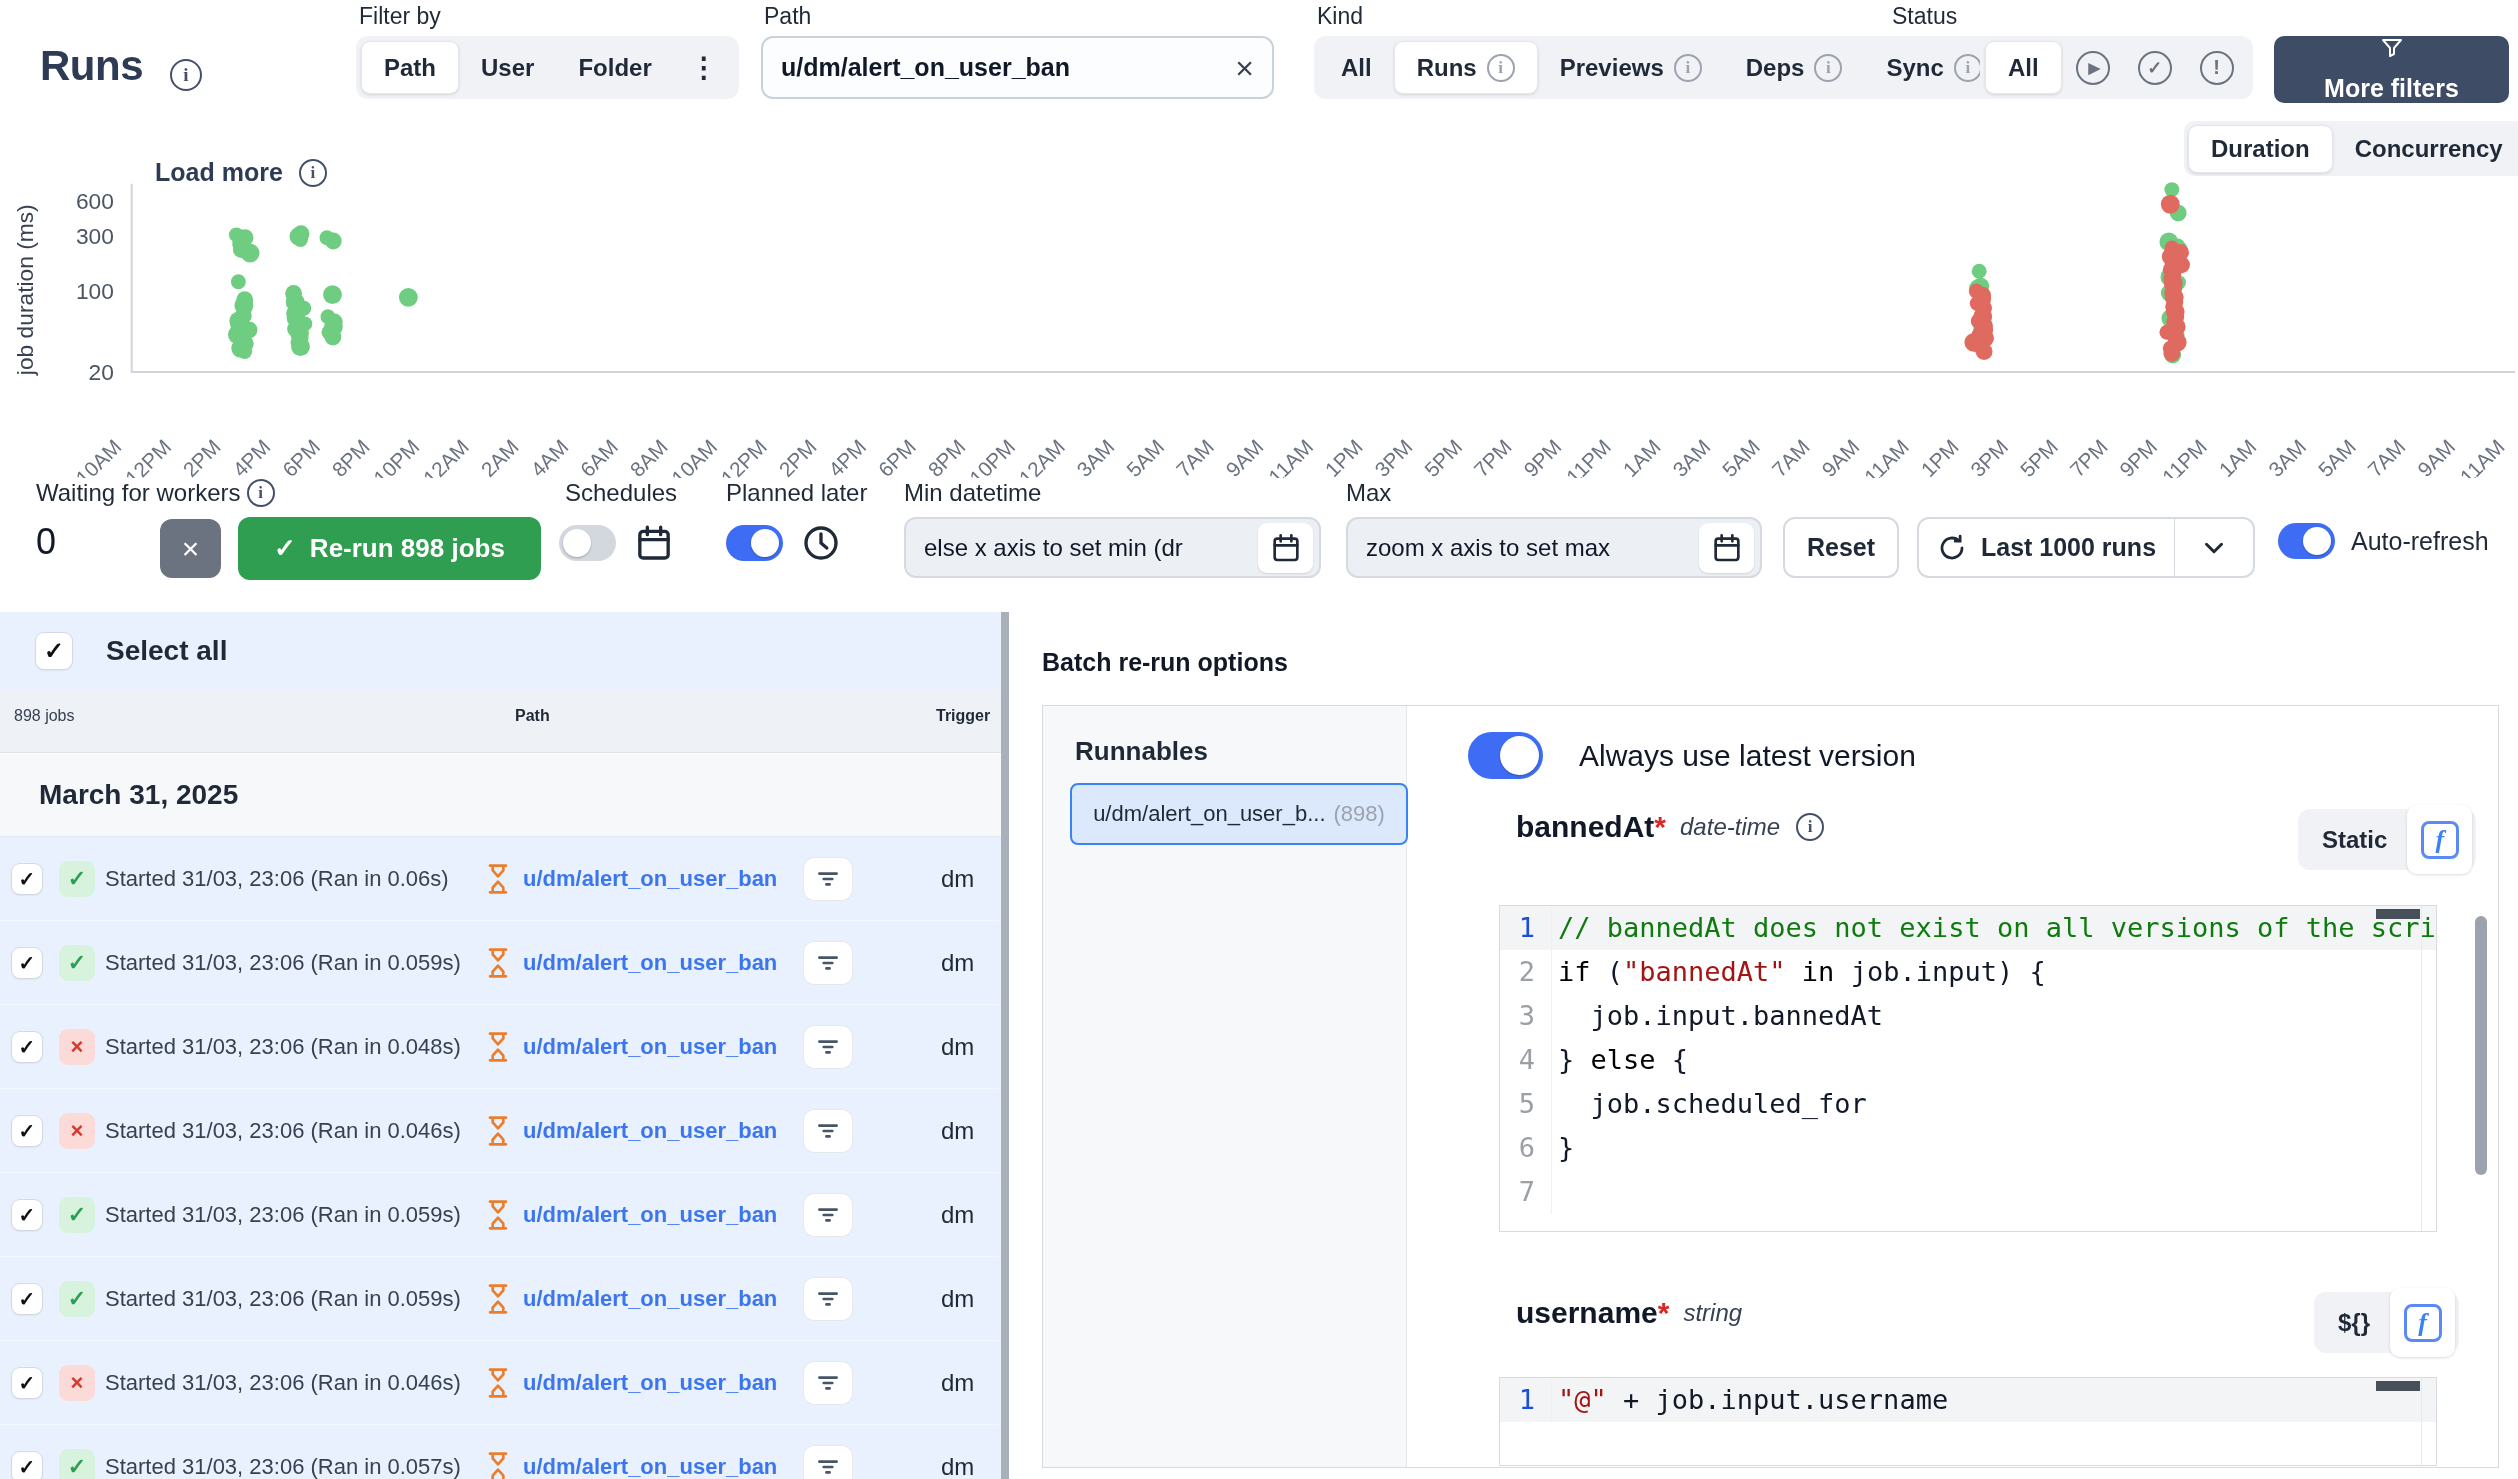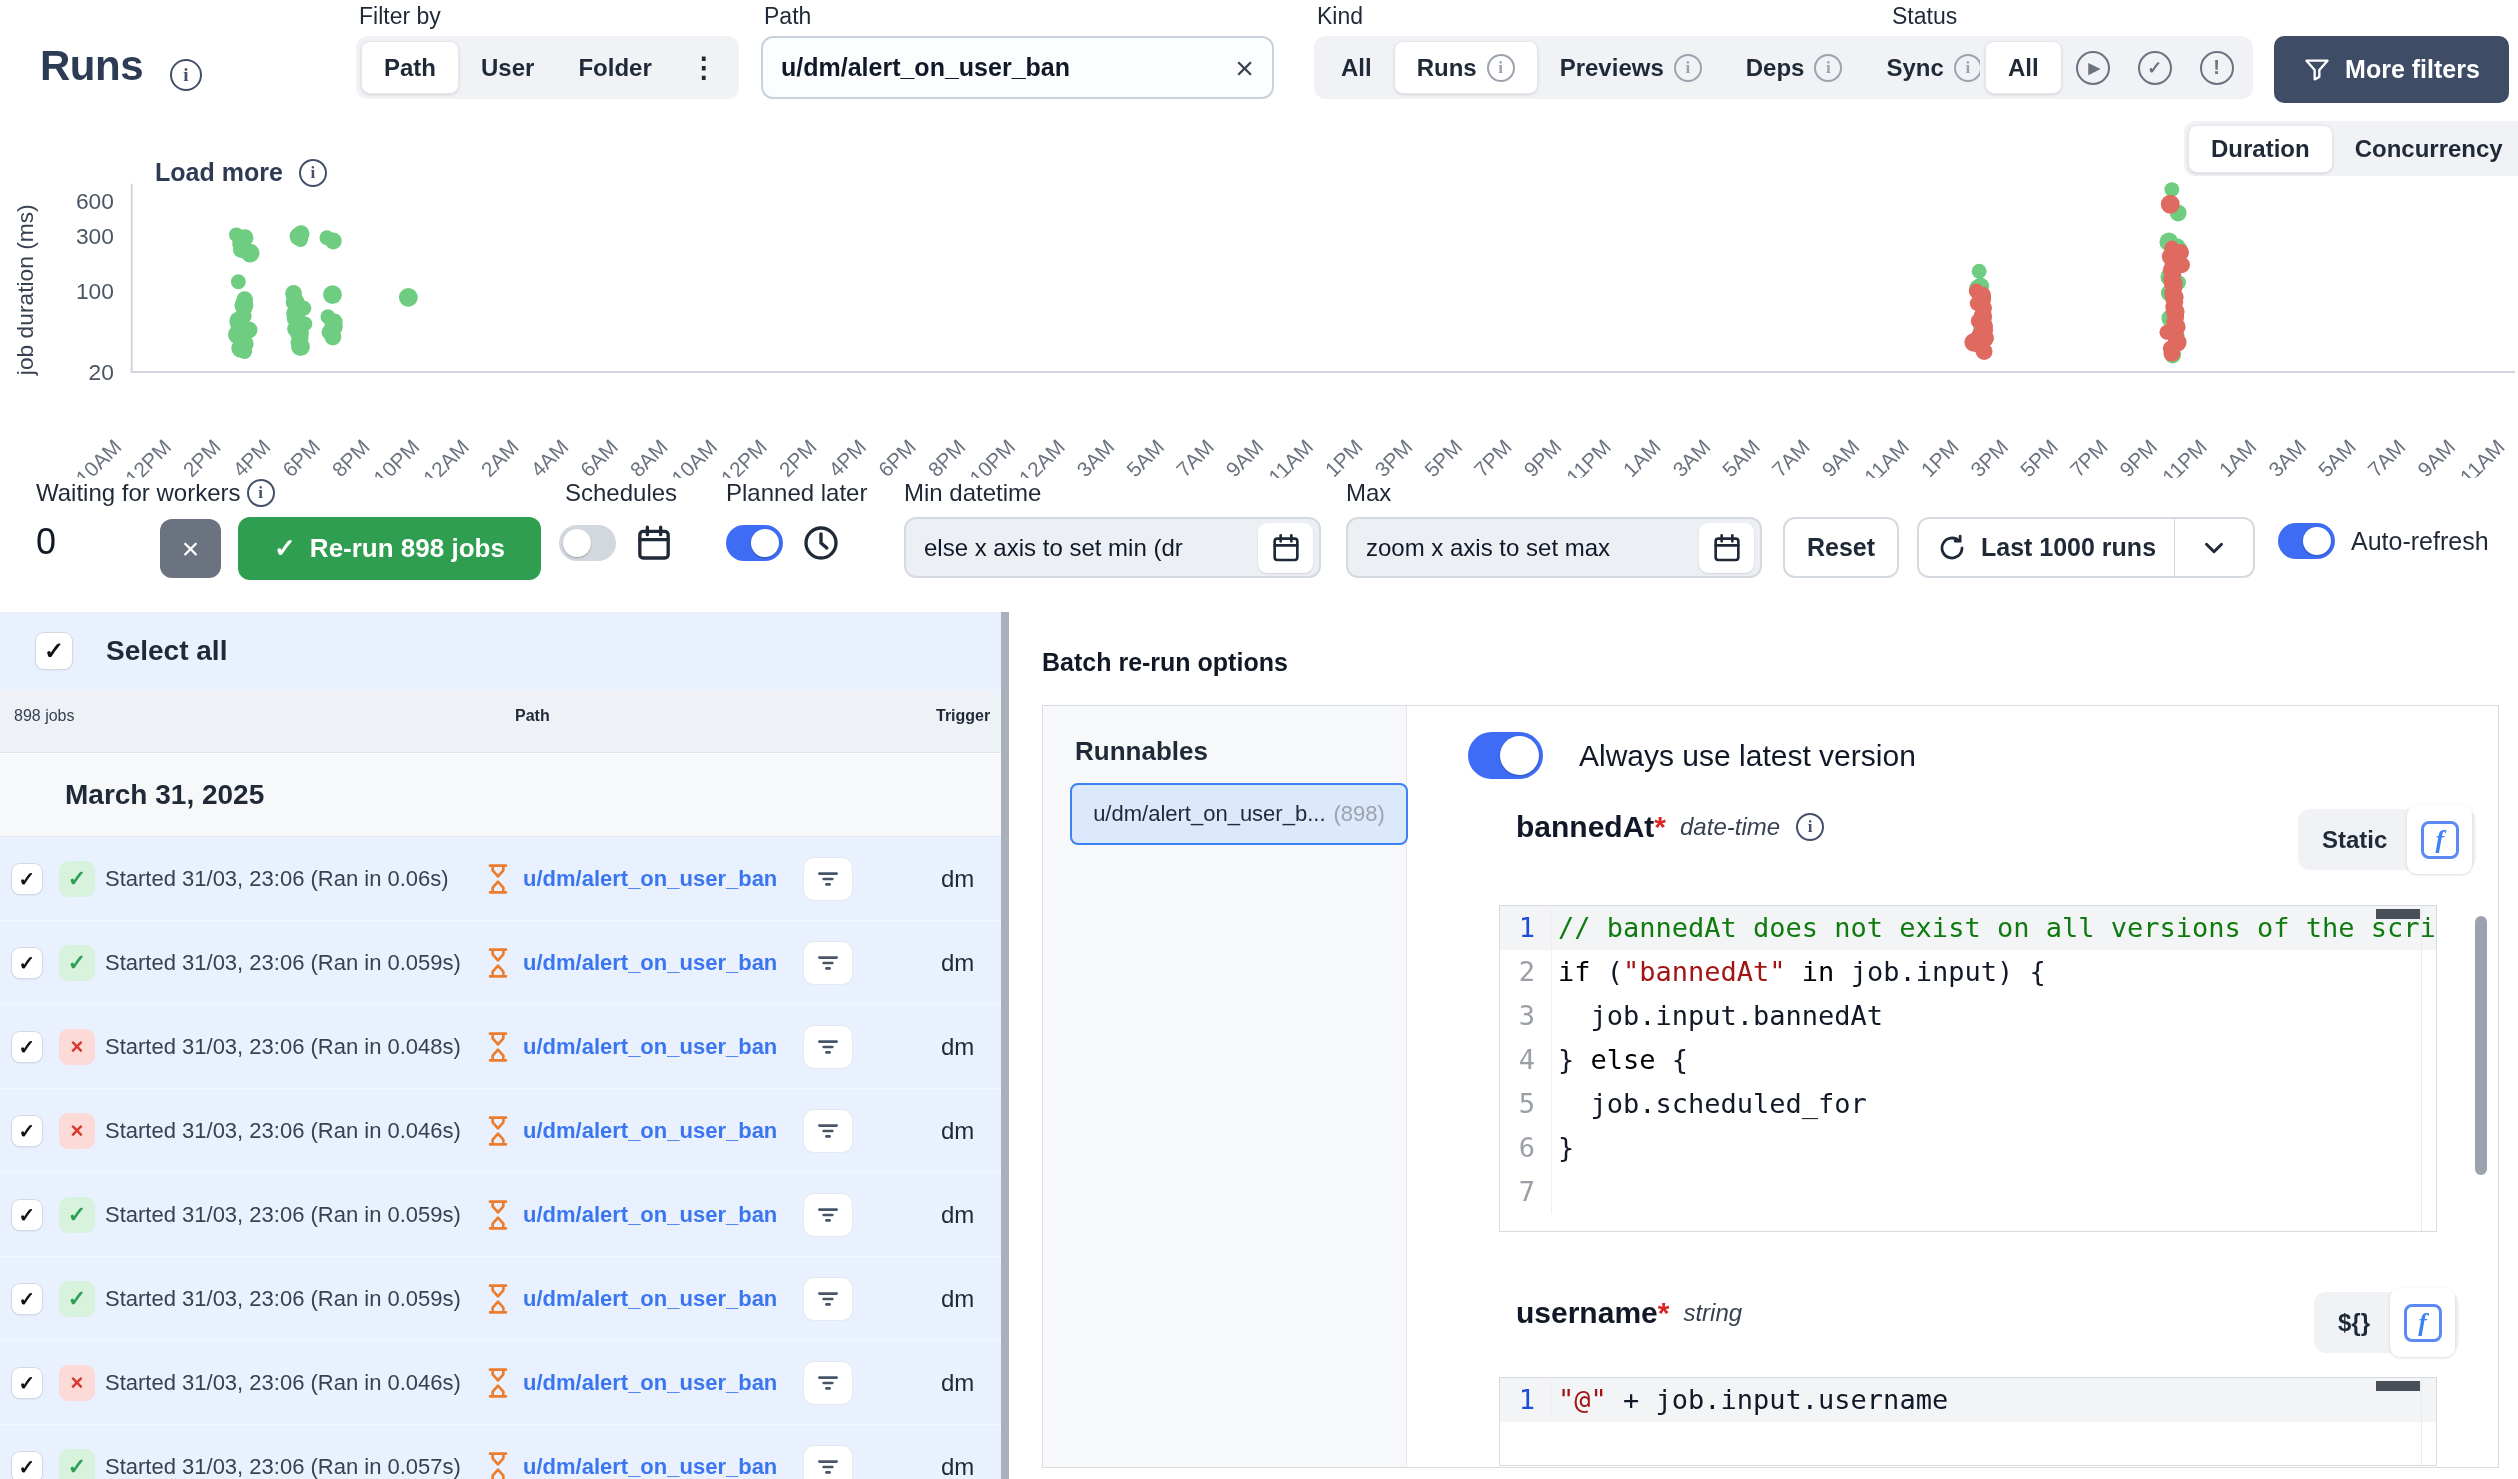--- a/index.html
+++ b/index.html
@@ -18,21 +18,21 @@
   .info { display:inline-flex; align-items:center; justify-content:center; width:28px; height:28px;
           border:2px solid currentColor; border-radius:50%; font-size:17px; font-weight:700; color:#6b7280;
           font-family:"Liberation Serif", serif; }
   .info.dark { color:#44506a; }
   .info.gray { color:#9ca3af; }
   .txt-input { display:flex; align-items:center; background:#fcfdfe; border:2px solid #c9d2dc; border-radius:12px;
                height:63px; padding:0 18px; }
   .txt-input .val { font-size:25px; font-weight:700; color:#111827; flex:1; white-space:nowrap; overflow:hidden; }
   .clear-x { font-size:32px; color:#374151; line-height:1; cursor:pointer; }
   .btn-dark { display:inline-flex; align-items:center; justify-content:center; gap:14px; background:#3e4c66; color:#fff;
-              border-radius:10px; font-size:25px; font-weight:600; height:67px; width:235px; cursor:pointer; }
+              border-radius:10px; font-size:25px; font-weight:600; height:67px; width:235px; cursor:pointer;flex-direction:column; }
   .circle-ic { display:inline-flex; align-items:center; justify-content:center; width:34px; height:34px;
                border:2.5px solid #6b7280; border-radius:50%; color:#6b7280; }
 
   
   .load-more { font-size:25px; font-weight:600; color:#2e3b55; }
   .view-seg { display:inline-flex; background:#f0f2f5; border-radius:10px; padding:4px; height:55px; }
   .view-seg .seg-item { height:48px; font-size:24px; }
 
   
   .ctl-label { font-size:24px; color:#1f2937; }
@@ -436,21 +436,21 @@
     <div class="select-row">
       <span class="checkbox" style="width:36px; height:36px; font-size:24px; margin-left:36px;">✓</span>
       <span style="font-size:28px; font-weight:700; margin-left:34px;">Select all</span>
     </div>
     <div class="hdr-row">
       <span style="left:14px; color:#374151;">898 jobs</span>
       <span style="left:515px; font-weight:700;">Path</span>
       <span style="left:936px; font-weight:700;">Trigger</span>
     </div>
     <div class="date-row">
-      <span style="font-size:28px; font-weight:700; margin-left:65px;">March 31, 2025</span>
+      <span style="font-size:28px; font-weight:700; margin-left:39px;">March 31, 2025</span>
     </div>
     <div class="rows-wrap" id="job-rows">
         <div class="job-row">
           <span class="checkbox" style="left:12px; width:30px; height:30px; font-size:20px;">✓</span>
           <span class="badge success" style="left:59px;">✓</span>
           <span class="row-started" style="left:105px;">Started 31/03, 23:06 (Ran in 0.06s)</span>
           <span style="left:482px; height:32px;"><svg width="32" height="32" viewBox="0 0 24 24" fill="none" stroke="#ec7d2c" stroke-width="2" stroke-linecap="round" stroke-linejoin="round">
               <path d="M6 2h12M6 22h12M8 2v3.5L12 10l4-4.5V2M8 22v-3.5L12 14l4 4.5V22"></path>
             </svg></span>
           <span class="row-link" style="left:523px;">u/dm/alert_on_user_ban</span>

